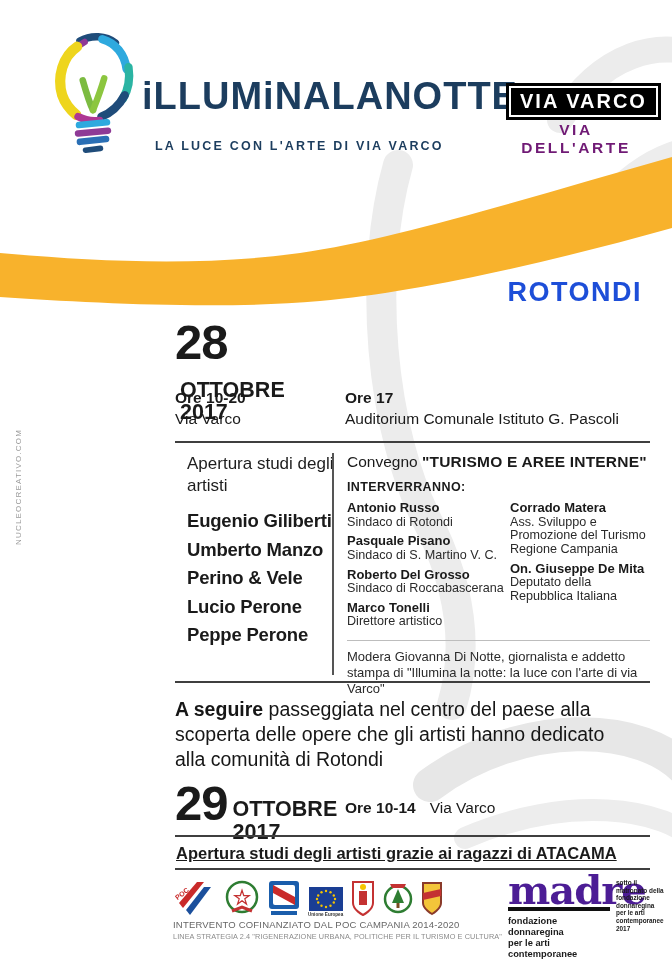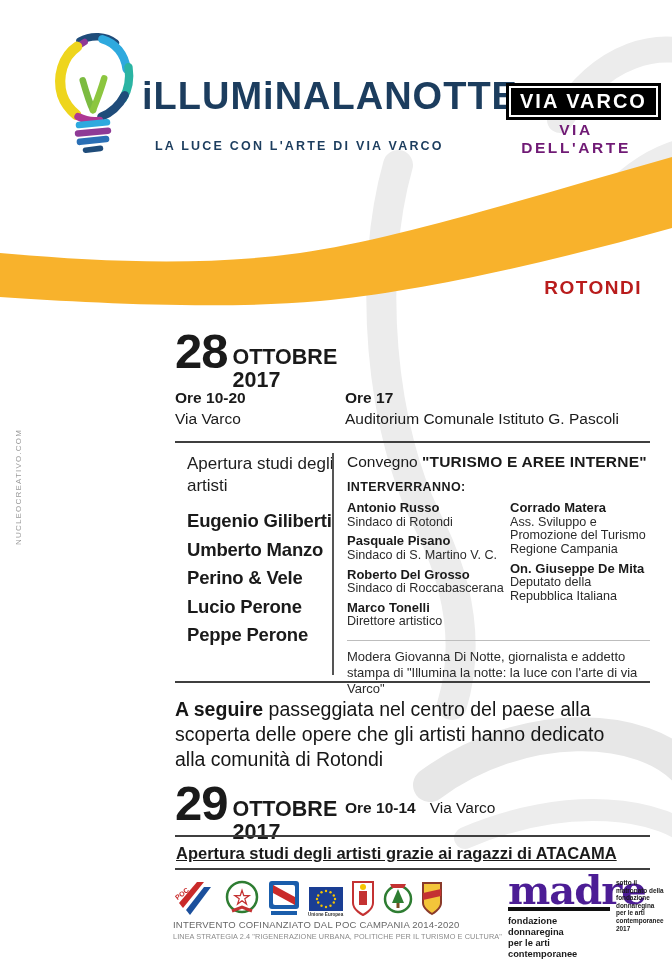--- a/index.html
+++ b/index.html
@@ -30,36 +30,36 @@
     font-size:20px; font-weight:700; letter-spacing:2px; white-space:nowrap;
   }
   .badge-sub {
     left:503px; top:121px; width:146px; text-align:center;
     font-size:15.5px; font-weight:600; letter-spacing:2.6px; color:#701a75; z-index:2;
   }
 
   .yellow-swoosh { left:0; top:140px; width:672px; height:170px; z-index:1; }
 
   .rotondi {
-    right:30px; top:277px; font-size:19px; font-weight:800;
-    letter-spacing:1.5px; color:#b91c1c; z-index:2;
+    right:30px; top:277px; font-size:27px; font-weight:800;
+    letter-spacing:1.5px; color:#1d4ed8; z-index:2;
   }
 
   .vcredit {
     left:14px; top:545px; transform:rotate(-90deg); transform-origin:left top;
     font-size:8px; letter-spacing:1.2px; color:#9a9a9a; white-space:nowrap; z-index:2;
   }
 
   
   .dateblock { display:flex; align-items:flex-start; z-index:2; }
   .big-day { font-size:49px; font-weight:800; line-height:0.85; letter-spacing:-1px; }
   .month-year { margin-left:5px; margin-top:16px; }
   .month { font-size:21.5px; font-weight:700; line-height:1; }
   .year  { font-size:21.5px; font-weight:700; line-height:1; margin-top:1px; }
-  .day1 { left:175px; top:331px; }
+  .day1 { left:175px; top:322px;flex-direction:column; }
   .day2 { left:175px; top:783px; }
 
   .times1 { left:175px; top:387px; display:flex; z-index:2; }
   .tcol1 { width:170px; }
   .tline-b { font-size:15.5px; font-weight:700; line-height:21px; }
   .tline-r { font-size:15.5px; line-height:21px; }
   .times2 { left:345px; top:799px; font-size:15.5px; z-index:2; white-space:nowrap; }
   .times2 .place { font-weight:400; margin-left:14px; }
   .times2 .time { font-weight:700; }
 

